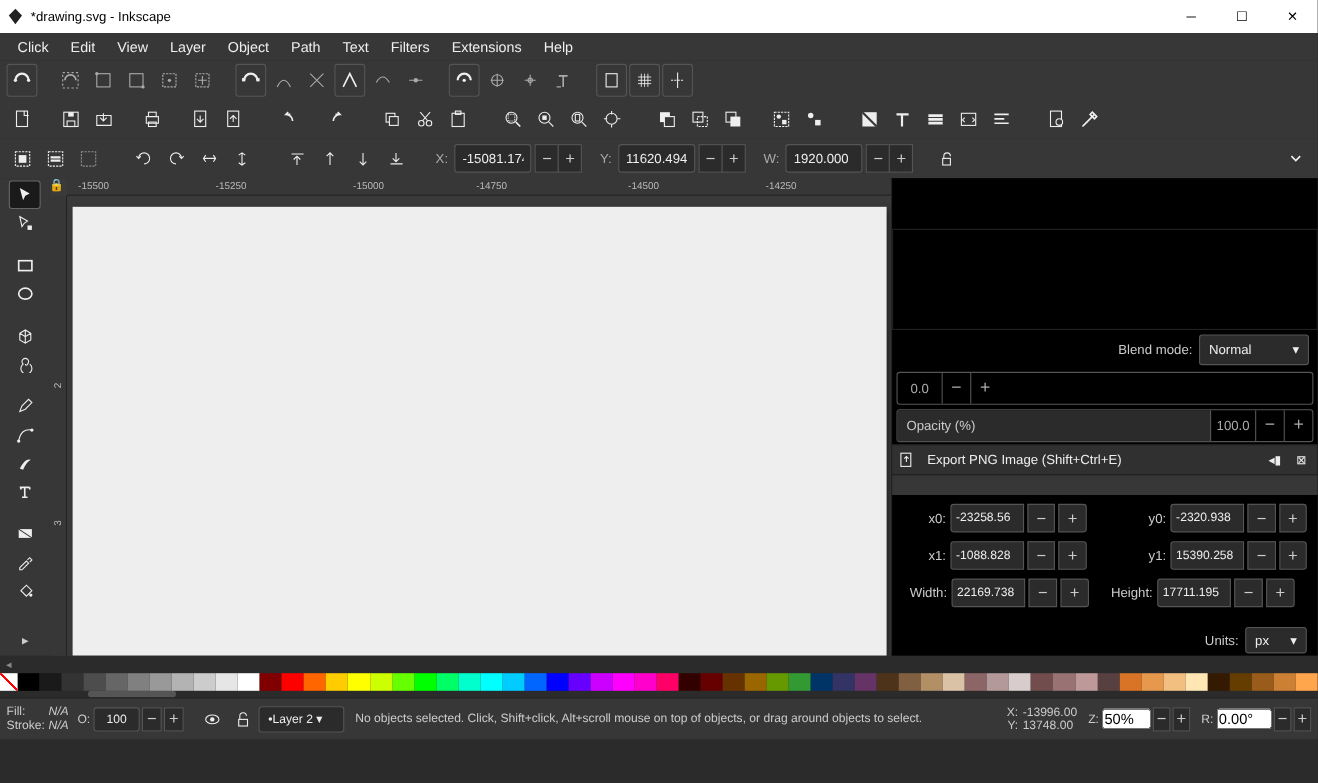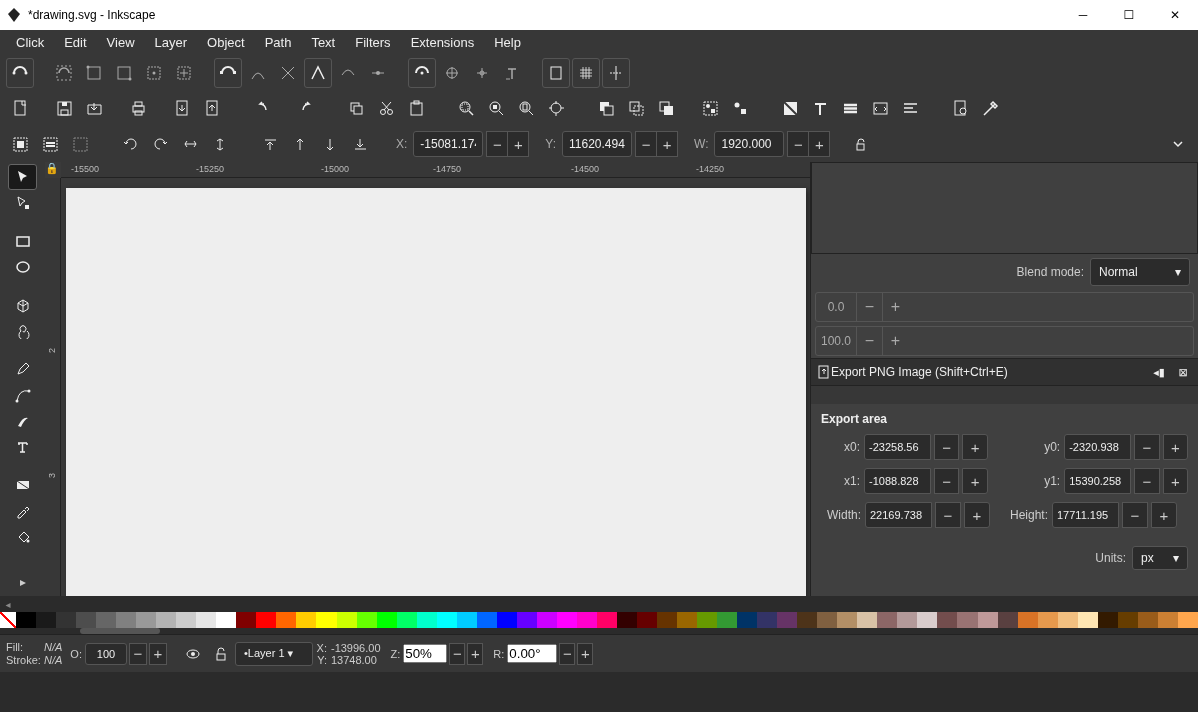--- a/index.html
+++ b/index.html
@@ -37,21 +37,21 @@
 
 .canvasarea { flex: 1; position: relative; background: #3a3a3a; display: flex; flex-direction: column; }
 .hruler { height: 16px; background: #373737; border-bottom: 1px solid #222; position: relative; overflow: hidden; font-size: 9px; color: #bbb; margin-left: 16px; }
 .hruler .tick { position: absolute; top: 2px; }
 .body-canv { flex: 1; display: flex; }
 .vruler { width: 16px; background: #373737; border-right: 1px solid #222; position: relative; overflow: hidden; font-size: 9px; color: #bbb; }
 .vruler .tick { position: absolute; left: 2px; writing-mode: vertical-lr; transform: rotate(180deg); }
 .canvas { flex: 1; background: #3a3a3a; position: relative; overflow: hidden; }
 .page { position: absolute; left: 5px; top: 10px; width: 740px; height: 420px; background: #eee; box-shadow: 2px 2px 6px rgba(0,0,0,.4); }
 
-.rightpanel { width: 388px; background: #404040; display: flex; flex-direction: column; border-left: 1px solid #222; }
+.rightpanel { width: 388px; background: #000000; display: flex; flex-direction: column; border-left: 1px solid #222; justify-content: flex-end; }
 .rp-preview { height: 92px; border: 1px solid #222; margin: 0; }
 .rp-row { display: flex; align-items: center; padding: 4px 8px; gap: 6px; font-size: 12px; }
 .rp-row.right { justify-content: flex-end; }
 .rp-select { width: 100px; height: 28px; background: #2b2b2b; border: 1px solid #555; border-radius: 3px; color: #eee; padding: 0 8px; display: flex; align-items: center; justify-content: space-between; font-size: 12px; }
 .rp-slider { display: flex; align-items: center; height: 30px; border: 1px solid #555; border-radius: 3px; margin: 2px 4px; }
 .rp-slider .slabel { flex: 1; padding: 0 8px; font-size: 12px; color: #ccc; background: #2b2b2b; height: 100%; display: flex; align-items: center; border-right: 1px solid #555; }
 .rp-slider .sval { width: 40px; text-align: center; font-size: 12px; color: #aaa; }
 .rp-slider .sb { width: 26px; height: 100%; display: flex; align-items: center; justify-content: center; border-left: 1px solid #555; color: #aaa; font-size: 16px; }
 
 .rp-header { height: 28px; background: #303030; display: flex; align-items: center; padding: 0 6px; font-size: 12px; color: #eee; border-top: 1px solid #222; border-bottom: 1px solid #222; }
@@ -639,41 +639,41 @@
         <span>Normal</span>
         <span>▾</span>
       </div>
     </div>
     <div class="rp-slider">
       <div class="sval">0.0</div>
       <div class="sb">−</div>
       <div class="sb">+</div>
     </div>
     <div class="rp-slider">
+      <div class="slabel">Opacity (%)</div>
       <div class="sval">100.0</div>
       <div class="sb">−</div>
       <div class="sb">+</div>
     </div>
 
     <div class="rp-header">
       <svg width="14" height="14">
           <rect x="2" y="1" width="9" height="12" stroke="#eee" fill="none"></rect>
           <path d="M7 9V4M5 6l2-2 2 2" stroke="#eee" fill="none"></path>
         </svg>
-      <span style="margin-left:0">Export PNG Image (Shift+Ctrl+E)</span>
+      <span style="margin-left:12px">Export PNG Image (Shift+Ctrl+E)</span>
       <span class="spacer"></span>
       <div class="hicon">◂▮</div>
       <div class="hicon">⊠</div>
     </div>
     <div class="rp-header" style="background:#373737;border:none;height:18px">
         
     </div>
 
     <div class="rp-section">
-      <div class="stitle">Export area</div>
 
       <div class="coord-row">
         <span class="clab">x0:</span>
         <input class="cinput" value="-23258.56" style="">
         <div class="cb">−</div>
         <div class="cb" style="border-radius:0 3px 3px 0">+</div>
         <span class="gap"></span>
         <span class="clab">y0:</span>
         <input class="cinput" value="-2320.938" style="">
         <div class="cb">−</div>
@@ -808,22 +808,23 @@
         <circle cx="8" cy="8" r="2" fill="#eee"></circle>
       </svg>
     </div>
   <div class="tbtn">
       <svg width="16" height="16">
         <rect x="4" y="8" width="8" height="6" stroke="#eee" fill="none"></rect>
         <path d="M5 8V5a3 3 0 016 0" stroke="#eee" fill="none"></path>
       </svg>
     </div>
   <div class="rp-select" style="width:78px;height:24px;font-size:11px">
-    <span>•Layer 1 ▾</span>
-  </div>
+    <span>•Layer 2 ▾</span>
+  </div>
+  <div class="sb-msg">No objects selected. Click, Shift+click, Alt+scroll mouse on top of objects, or drag around objects to select.</div>
   <div class="sb-coords">
     <div class="r">
         <span class="l">X:</span>
         <span>-13996.00</span>
       </div>
     <div class="r">
         <span class="l">Y:</span>
         <span>13748.00</span>
       </div>
   </div>

